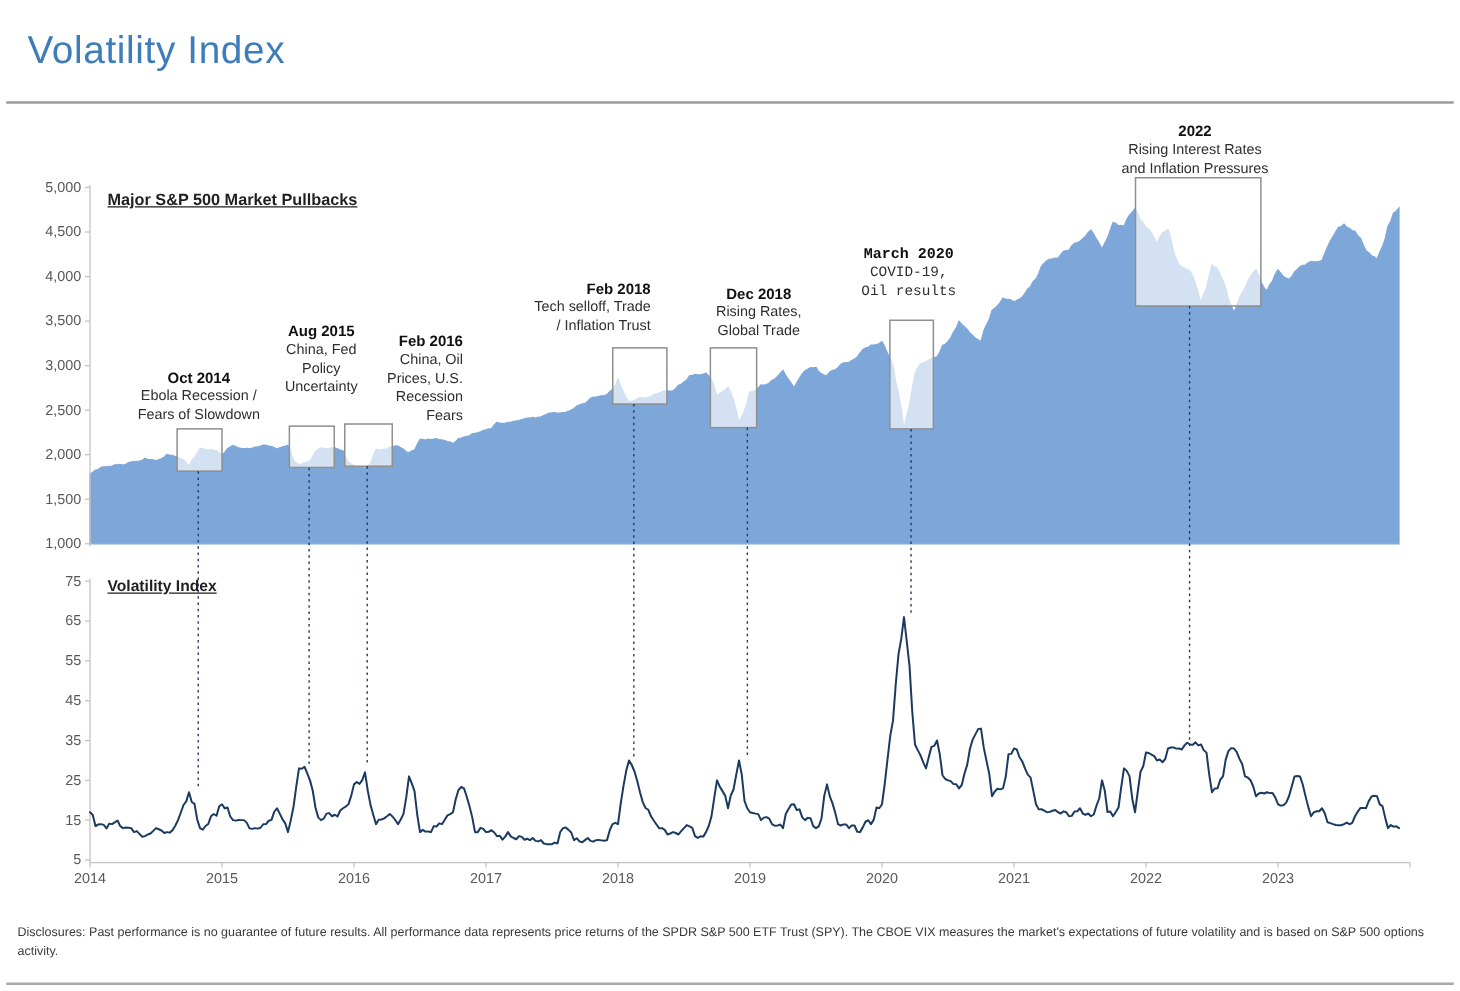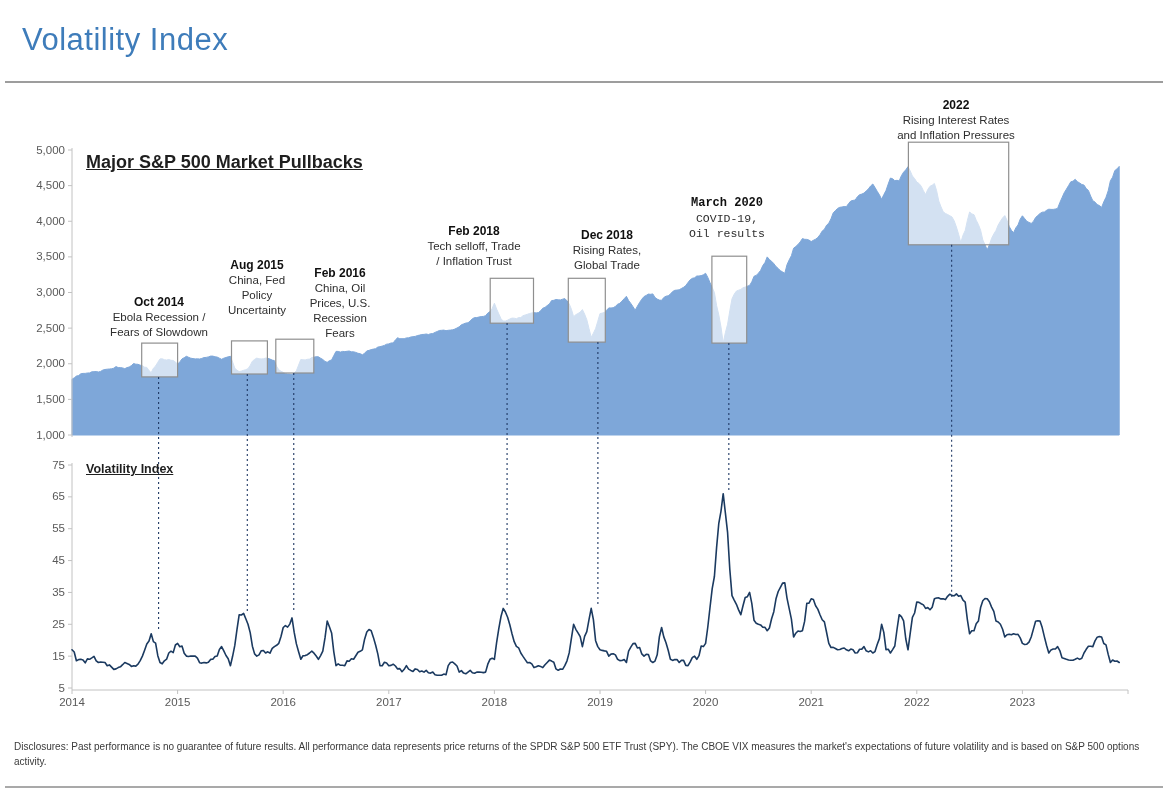--- a/index.html
+++ b/index.html
@@ -7,21 +7,21 @@
     width:1168px;height:793px;position:relative;overflow:hidden;
     background:#ffffff;font-family:"Liberation Sans", sans-serif;
   }
   .page-title{
     position:absolute;left:22px;top:22px;margin:0;
     font-size:31px;font-weight:400;letter-spacing:.5px;color:#3e7cba;
   }
   .title-rule{position:absolute;left:5px;right:5px;top:81px;height:0;border-top:2px solid #9d9d9d;}
   .bottom-rule{position:absolute;left:5px;right:5px;top:786px;height:0;border-top:2px solid #a9a9a9;}
   .chart-title{position:absolute;font-weight:bold;text-decoration:underline;color:#1f1f1f;white-space:nowrap;}
-  #spx-title{left:86px;top:152px;font-size:18px;}
+  #spx-title{left:86px;top:152px;font-size:13px;}
   #vix-title{left:86px;top:462px;font-size:12.5px;}
   .annotation{
     position:absolute;transform:translateX(-50%);text-align:center;
     font-size:11.5px;line-height:15px;color:#2e2e2e;white-space:nowrap;
   }
   .annotation .ann-title{font-weight:bold;font-size:12px;color:#101010;}
   .disclosures{
     position:absolute;left:14px;top:740px;width:1142px;margin:0;
     font-size:10px;line-height:1.45;color:#3a3a3a;
   }
@@ -118,28 +118,28 @@
       <div class="ann-title">Oct 2014</div>
       <div>Ebola Recession /</div>
       <div>Fears of Slowdown</div>
     </div>
     <div class="annotation" style="left: 257px; top: 258px;">
       <div class="ann-title">Aug 2015</div>
       <div>China, Fed</div>
       <div>Policy</div>
       <div>Uncertainty</div>
     </div>
-    <div class="annotation" style="left: 340px; top: 266px;">
+    <div class="annotation" style="left: 340px; top: 266px; text-align: right;">
       <div class="ann-title">Feb 2016</div>
       <div>China, Oil</div>
       <div>Prices, U.S.</div>
       <div>Recession</div>
       <div>Fears</div>
     </div>
-    <div class="annotation" style="left: 474px; top: 224px;">
+    <div class="annotation" style="left: 474px; top: 224px; text-align: right;">
       <div class="ann-title">Feb 2018</div>
       <div>Tech selloff, Trade</div>
       <div>/ Inflation Trust</div>
     </div>
     <div class="annotation" style="left: 607px; top: 228px;">
       <div class="ann-title">Dec 2018</div>
       <div>Rising Rates,</div>
       <div>Global Trade</div>
     </div>
     <div class="annotation" style="left: 727px; top: 196px; font-family: Liberation Mono, monospace;">

